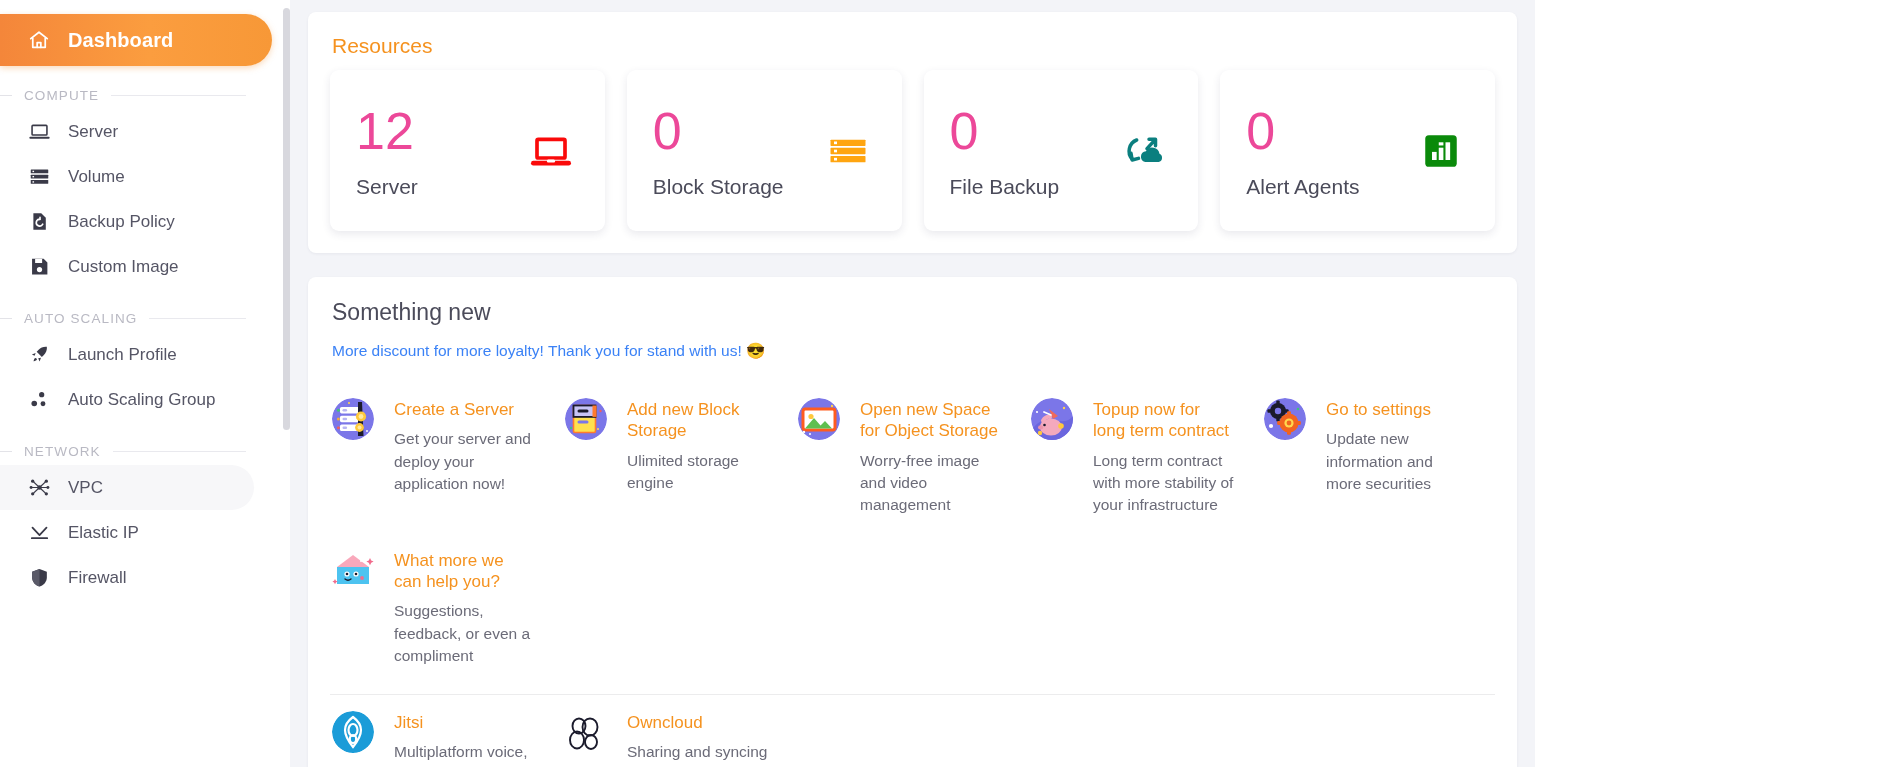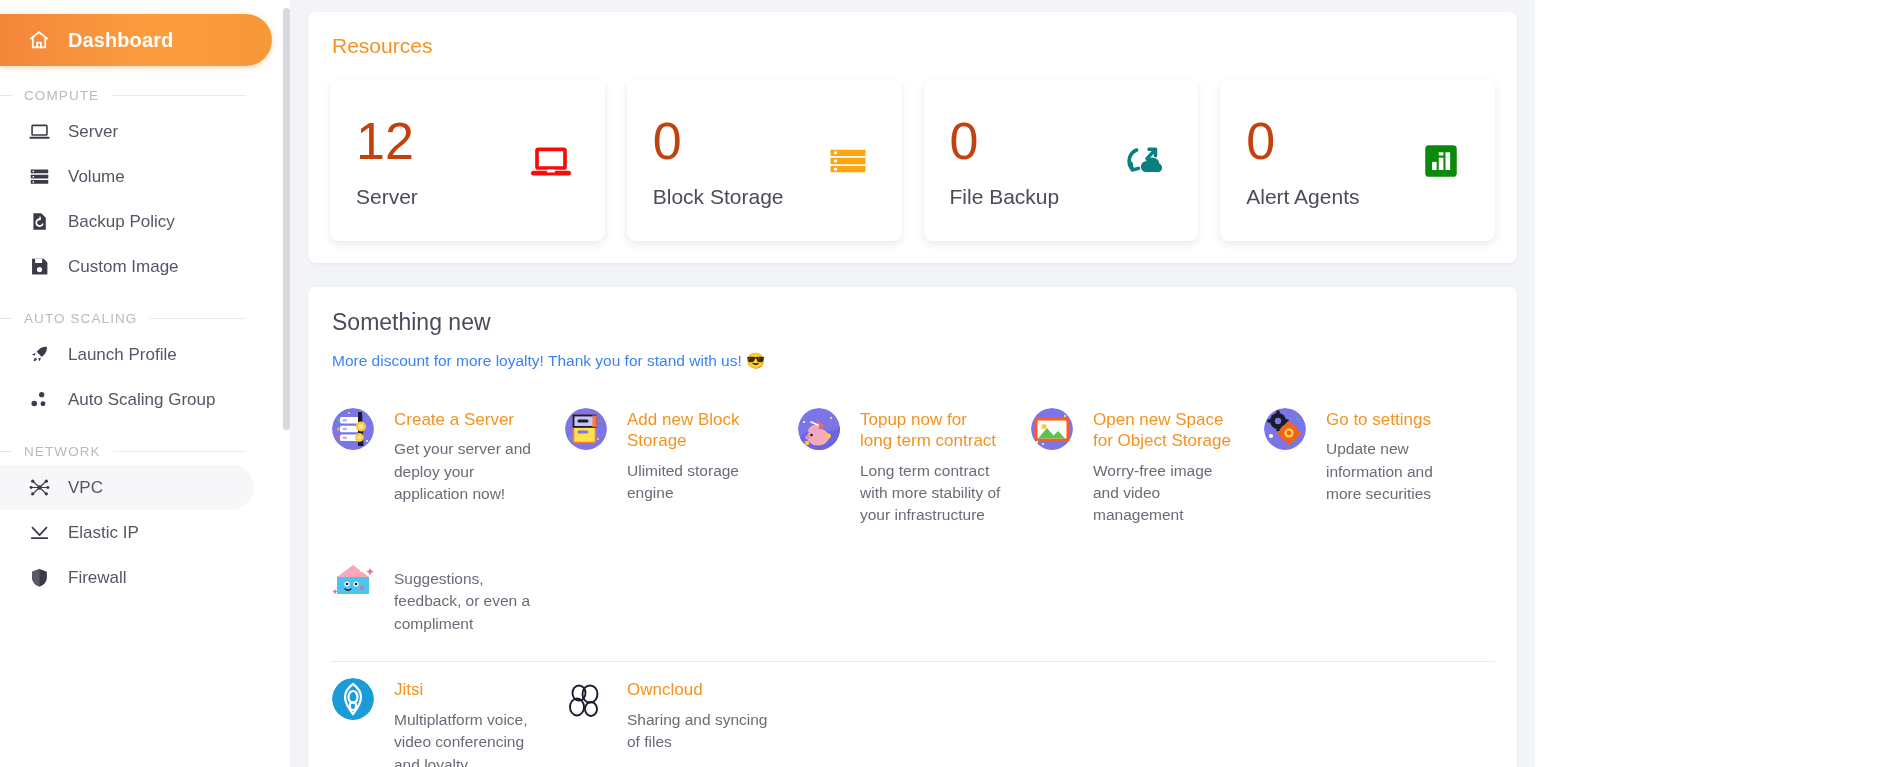--- a/index.html
+++ b/index.html
@@ -100,37 +100,37 @@
   .panel {
     background: #ffffff;
     border-radius: 8px;
     box-shadow: 0 1px 3px rgba(30,30,60,0.06);
   }
 
   .resources-panel { padding: 22px 22px 22px 22px; }
   .panel-title {
     color: #f5921f;
     font-size: 21px;
-    margin-bottom: 22px;
+    margin-bottom: 12px;
     padding-left: 2px;
   }
   .stat-row { display: flex; gap: 22px; }
   .stat-card {
     flex: 1;
     height: 161px;
     background: #fff;
     border-radius: 9px;
     box-shadow: 0 3px 9px rgba(40,40,80,0.10);
     padding: 22px 26px 20px 26px;
     position: relative;
     display: flex;
     flex-direction: column;
     justify-content: center;
   }
-  .stat-num { font-size: 52px; color: #c2410c; line-height: 1; font-weight: 400; }
+  .stat-num { font-size: 52px; color: #ec4899; line-height: 1; font-weight: 400; }
   .stat-lbl { font-size: 21px; color: #4b4b5a; margin-top: 18px; }
   .stat-ico {
     position: absolute;
     right: 30px; top: 50%;
     transform: translateY(-50%);
     width: 48px; height: 48px;
     display: flex; align-items: center; justify-content: center;
   }
 
   .news-panel { margin-top: 24px; padding: 22px 22px 0 22px; }
@@ -426,54 +426,54 @@
           <span class="link-text">
             <span class="link-title" style="display:block">Add new Block Storage</span>
             <span class="link-desc" style="display:block">Ulimited storage engine</span>
           </span>
         </a>
 
         <a class="link-item">
           <span class="link-ico">
             <svg width="42" height="42" viewBox="0 0 42 42">
               <circle cx="21" cy="21" r="21" fill="#7b76e8"></circle>
+              <rect x="5" y="11" width="32" height="21" rx="2.4" fill="#ffffff" stroke="#ff5c1f" stroke-width="3"></rect>
+              <circle cx="13" cy="18.5" r="2.6" fill="#ffc93c"></circle>
+              <path d="M7 30.5 16 20l6.5 7.5 4.5-4.6 7 7.6z" fill="#5fbf4f"></path>
+              <circle cx="6" cy="34" r="1.2" fill="#ffffff"></circle>
+              <circle cx="34" cy="8" r="1.2" fill="#ffd24d"></circle>
+              <circle cx="12" cy="36" r="1" fill="#ffffff"></circle>
+            </svg>
+          </span>
+          <span class="link-text">
+            <span class="link-title" style="display:block">Open new Space for Object Storage</span>
+            <span class="link-desc" style="display:block">Worry-free image and video management</span>
+          </span>
+        </a>
+
+        <a class="link-item">
+          <span class="link-ico">
+            <svg width="42" height="42" viewBox="0 0 42 42">
+              <circle cx="21" cy="21" r="21" fill="#7b76e8"></circle>
               <path d="M2 30 Q12 18 24 22 T42 18 L42 42 L2 42 Z" fill="#6b66de"></path>
               <ellipse cx="20" cy="29" rx="11" ry="8.6" fill="#f4a9bd"></ellipse>
               <path d="M12 22.5 q3-4.5 7-3.5" fill="none" stroke="#f4a9bd" stroke-width="4" stroke-linecap="round"></path>
               <circle cx="13.5" cy="27" r="1.3" fill="#1b1b2c"></circle>
               <ellipse cx="9.6" cy="29.4" rx="2.6" ry="2.1" fill="#eb93ab"></ellipse>
               <path d="M18 11 L27 18 L22 21 Z" fill="#ef6a5a"></path>
               <path d="M13 14 L20 17" stroke="#ffffff" stroke-width="1.8" stroke-linecap="round"></path>
               <circle cx="30" cy="28" r="2.8" fill="#ffc93c"></circle>
               <circle cx="9" cy="35" r="2.2" fill="#ffc93c"></circle>
               <circle cx="33" cy="10" r="1.2" fill="#ffd24d"></circle>
               <circle cx="6" cy="14" r="1.1" fill="#ffffff"></circle>
             </svg>
           </span>
           <span class="link-text">
             <span class="link-title" style="display:block">Topup now for long term contract</span>
             <span class="link-desc" style="display:block">Long term contract with more stability of your infrastructure</span>
-          </span>
-        </a>
-
-        <a class="link-item">
-          <span class="link-ico">
-            <svg width="42" height="42" viewBox="0 0 42 42">
-              <circle cx="21" cy="21" r="21" fill="#7b76e8"></circle>
-              <rect x="5" y="11" width="32" height="21" rx="2.4" fill="#ffffff" stroke="#ff5c1f" stroke-width="3"></rect>
-              <circle cx="13" cy="18.5" r="2.6" fill="#ffc93c"></circle>
-              <path d="M7 30.5 16 20l6.5 7.5 4.5-4.6 7 7.6z" fill="#5fbf4f"></path>
-              <circle cx="6" cy="34" r="1.2" fill="#ffffff"></circle>
-              <circle cx="34" cy="8" r="1.2" fill="#ffd24d"></circle>
-              <circle cx="12" cy="36" r="1" fill="#ffffff"></circle>
-            </svg>
-          </span>
-          <span class="link-text">
-            <span class="link-title" style="display:block">Open new Space for Object Storage</span>
-            <span class="link-desc" style="display:block">Worry-free image and video management</span>
           </span>
         </a>
 
         <a class="link-item">
           <span class="link-ico">
             <svg width="42" height="42" viewBox="0 0 42 42">
               <circle cx="21" cy="21" r="21" fill="#7b76e8"></circle>
               <g fill="#1b1b2c">
                 <circle cx="14" cy="13" r="8"></circle>
                 <rect x="12.3" y="2.4" width="3.4" height="4" rx="1"></rect>
@@ -512,20 +512,21 @@
               <circle cx="24" cy="25" r="1.3" fill="#1b1b2c"></circle>
               <circle cx="30" cy="29" r="1.9" fill="#f16b8c"></circle>
               <path d="M13 30 q3 2.6 6 0" fill="none" stroke="#1b1b2c" stroke-width="1.3" stroke-linecap="round"></path>
               <path d="M38 9 l1.2 2.4 2.4 1.2 -2.4 1.2 -1.2 2.4 -1.2-2.4 -2.4-1.2 2.4-1.2z" fill="#f16b8c"></path>
               <path d="M3 30 l.9 1.7 1.7.9 -1.7.9 -.9 1.7 -.9-1.7 -1.7-.9 1.7-.9z" fill="#f16b8c"></path>
               <circle cx="11" cy="12" r="1" fill="#ffffff"></circle>
               <circle cx="29" cy="12" r="1" fill="#ffffff"></circle>
             </svg>
           </span>
           <span class="link-text">
+            <span class="link-title" style="display:block">What more we can help you?</span>
             <span class="link-desc" style="display:block">Suggestions, feedback, or even a compliment</span>
           </span>
         </a>
 
         <div class="link-row-sep"></div>
 
 
         <a class="link-item">
           <span class="link-ico">
             <svg width="42" height="42" viewBox="0 0 42 42">

